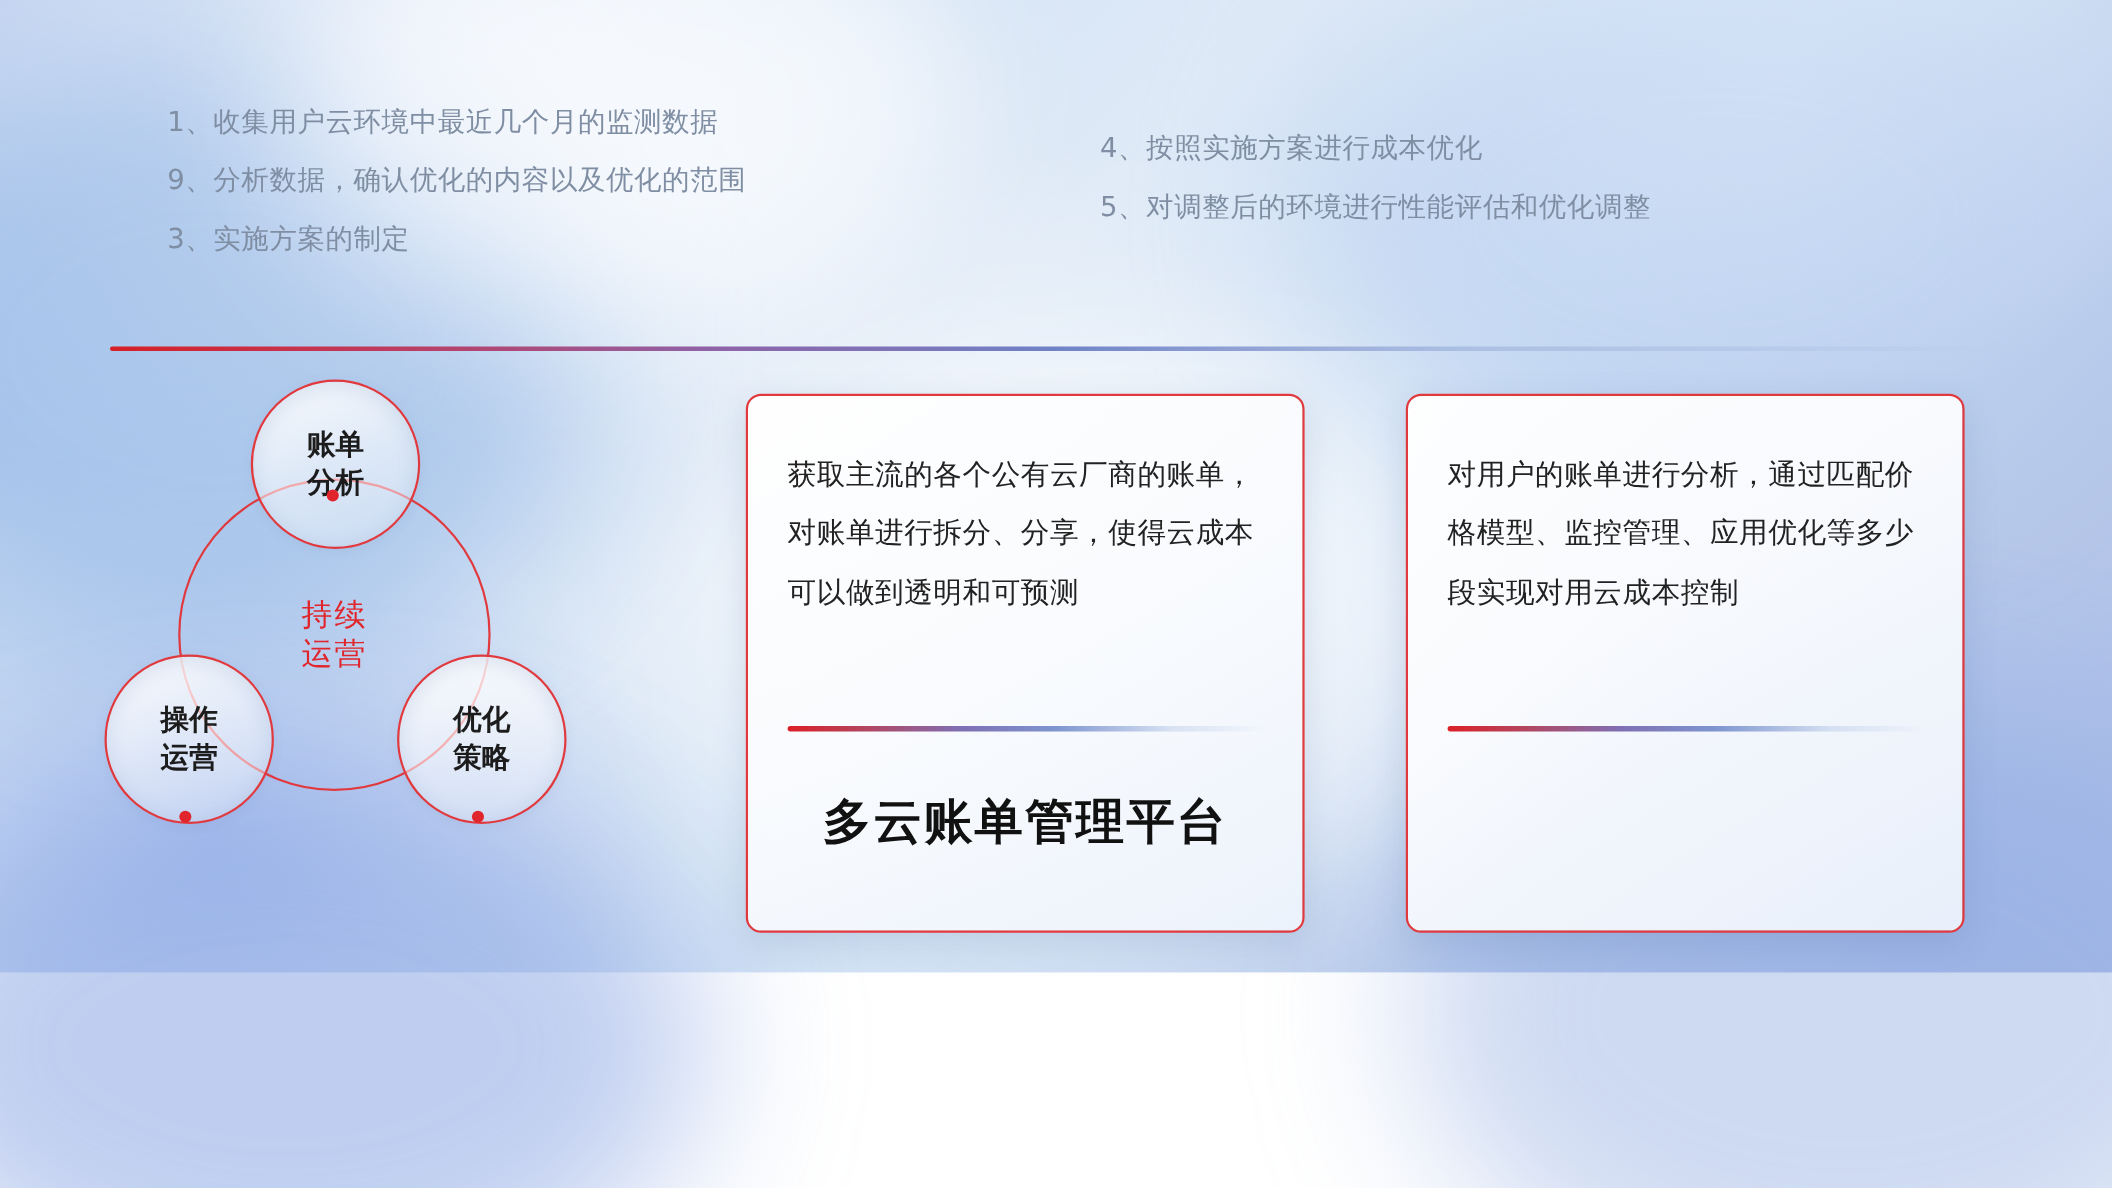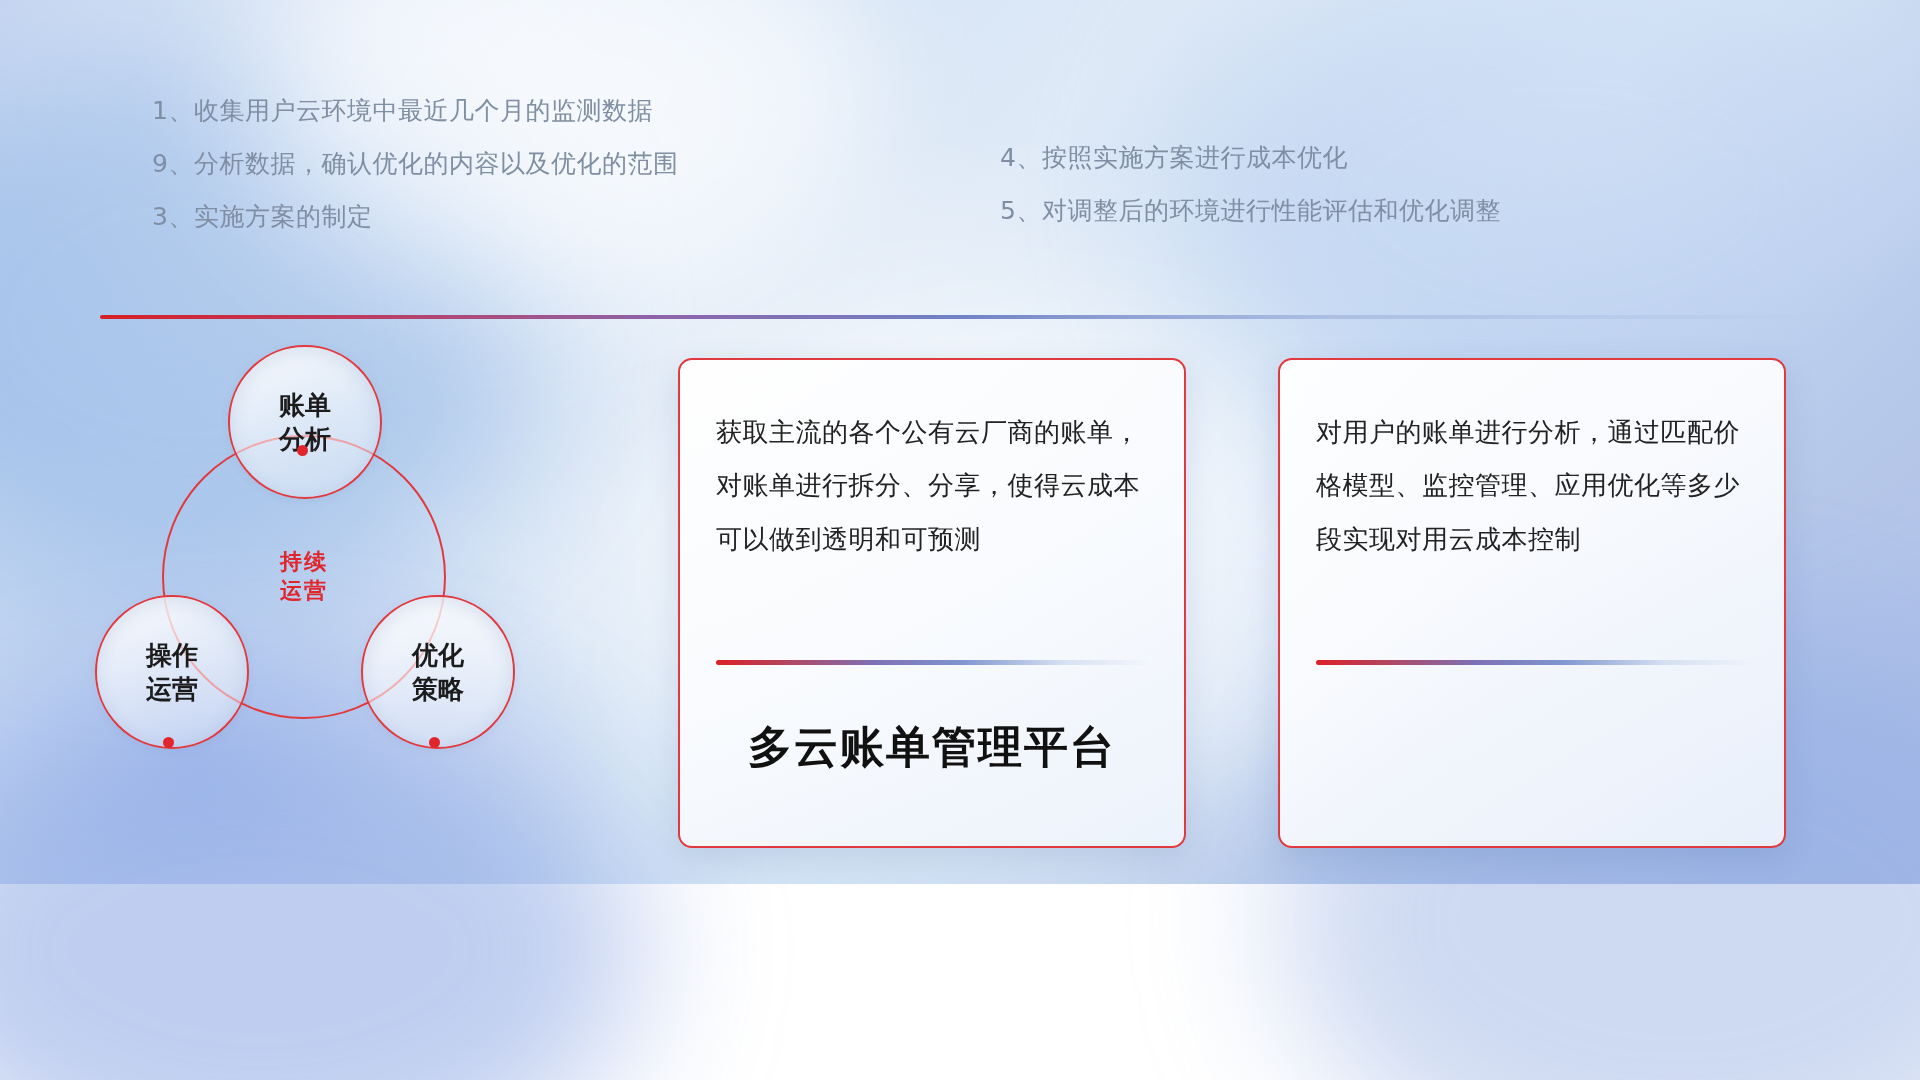--- a/index.html
+++ b/index.html
@@ -40,21 +40,21 @@
   .bullets {
     position: absolute;
     color: #7f8ea3;
     font-size: 25px;
     line-height: 1;
     letter-spacing: 0.5px;
     white-space: nowrap;
   }
   .bullets .line { margin-bottom: 28px; }
   #bullets-left  { left: 152px; top: 98px; }
-  #bullets-right { left: 1000px; top: 122px; margin-top: 23px; }
+  #bullets-right { left: 1000px; top: 122px; }
 
   
   #divider {
     position: absolute;
     left: 100px;
     top: 315px;
     width: 1720px;
     height: 4px;
     border-radius: 2px;
     background: linear-gradient(90deg, #d62026 0%, #bf3a5c 14%, #8e63a8 32%, #6f83c6 50%, rgba(150,170,215,0.55) 72%, rgba(190,205,235,0.0) 100%);
@@ -85,22 +85,22 @@
   }
   #circle-top    { left: 133px; top: 0px;   width: 150px; height: 150px; }
   #circle-left   { left: 0px;   top: 250px; width: 150px; height: 150px; }
   #circle-right  { left: 266px; top: 250px; width: 150px; height: 150px; }
   #circle-center {
     left: 67px; top: 90px; width: 280px; height: 280px;
     border: 2px solid #e03a3f;
     background: transparent;
     box-shadow: none;
     color: #e0262c;
-    font-size: 22px;
-    font-weight: bold;
+    font-size: 28px;
+    font-weight: normal;
     letter-spacing: 2px;
     line-height: 1.3;
   }
   .node-dot {
     position: absolute;
     width: 11px; height: 11px;
     border-radius: 50%;
     background: #e0262c;
   }
   #dot-top   { left: 202px; top: 100px; }

